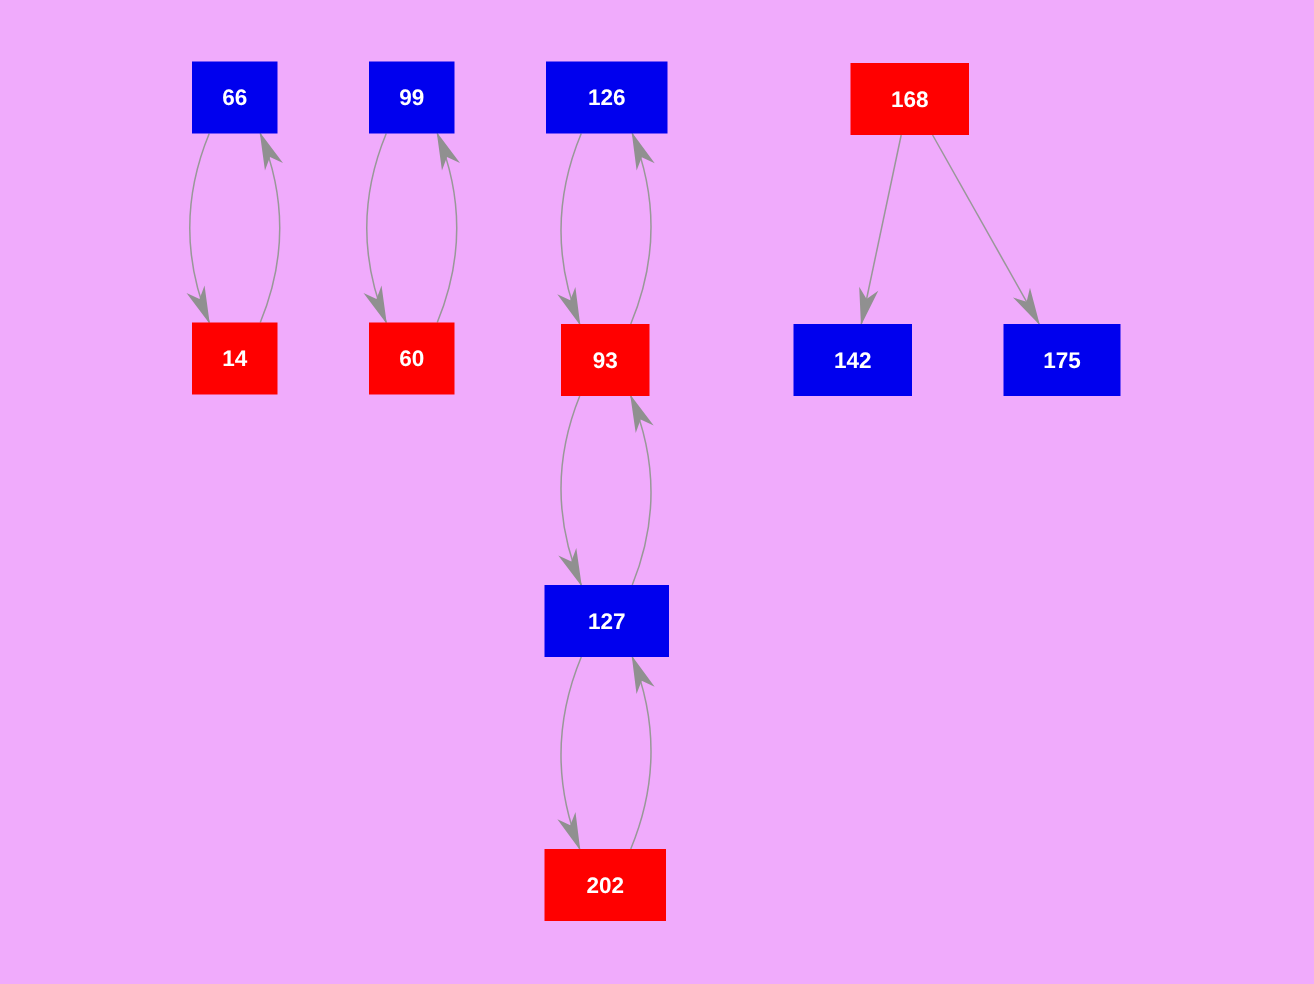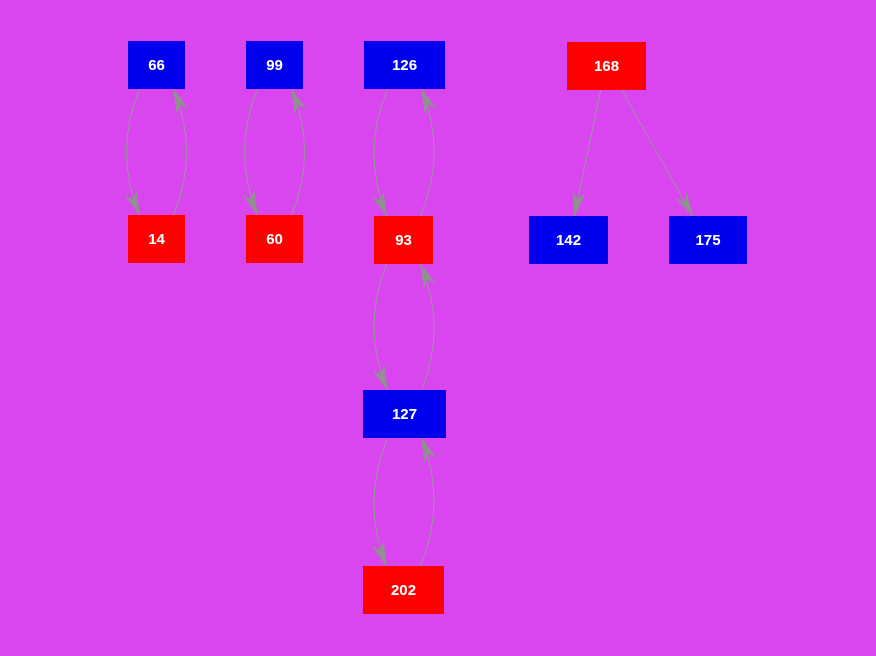--- a/index.html
+++ b/index.html
@@ -23,21 +23,21 @@
     font-weight: bold;
   }
   svg .edge {
     fill: none;
     stroke-width: 1px;
   }
 </style>
 </head>
 <body>
 
-<div id="stage" style="background: #d946ef;">
+<div id="stage" style="background: #f0abfc;">
   <svg xmlns="http://www.w3.org/2000/svg" width="876" height="656" viewBox="0 0 876 656">
     <defs>
       <marker id="ah" markerUnits="userSpaceOnUse" markerWidth="26" markerHeight="14" viewBox="0 0 26 14" refX="25" refY="7" orient="auto">
         <path id="ah-path" d="M26,7 L1,0.5 L8,7 L1,13.5 Z" fill="#909090"></path>
       </marker>
     </defs>
     <g id="edges-layer">
         <path d="M139.5,89 Q113.5,152 139.5,215" class="edge" stroke="#989898" marker-end="url(#ah)"></path>
         <path d="M173.5,215 Q199.5,152 173.5,89" class="edge" stroke="#989898" marker-end="url(#ah)"></path>
         <path d="M257.5,89 Q231.5,152 257.5,215" class="edge" stroke="#989898" marker-end="url(#ah)"></path>

